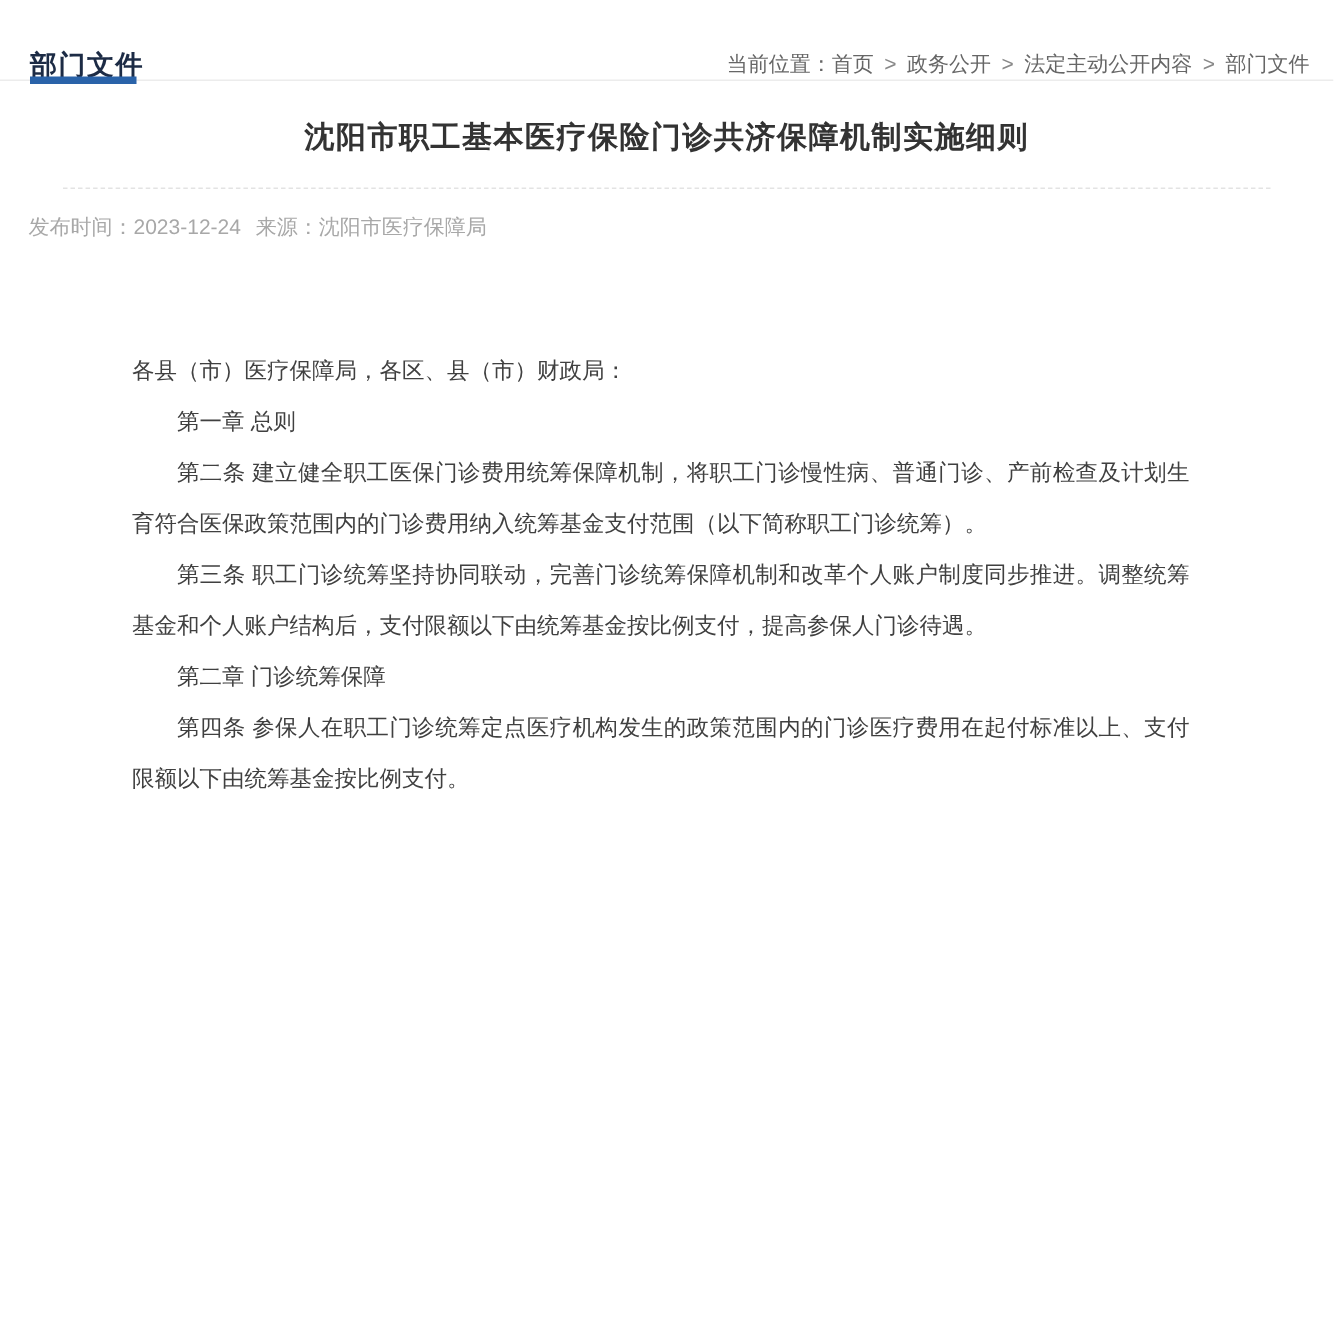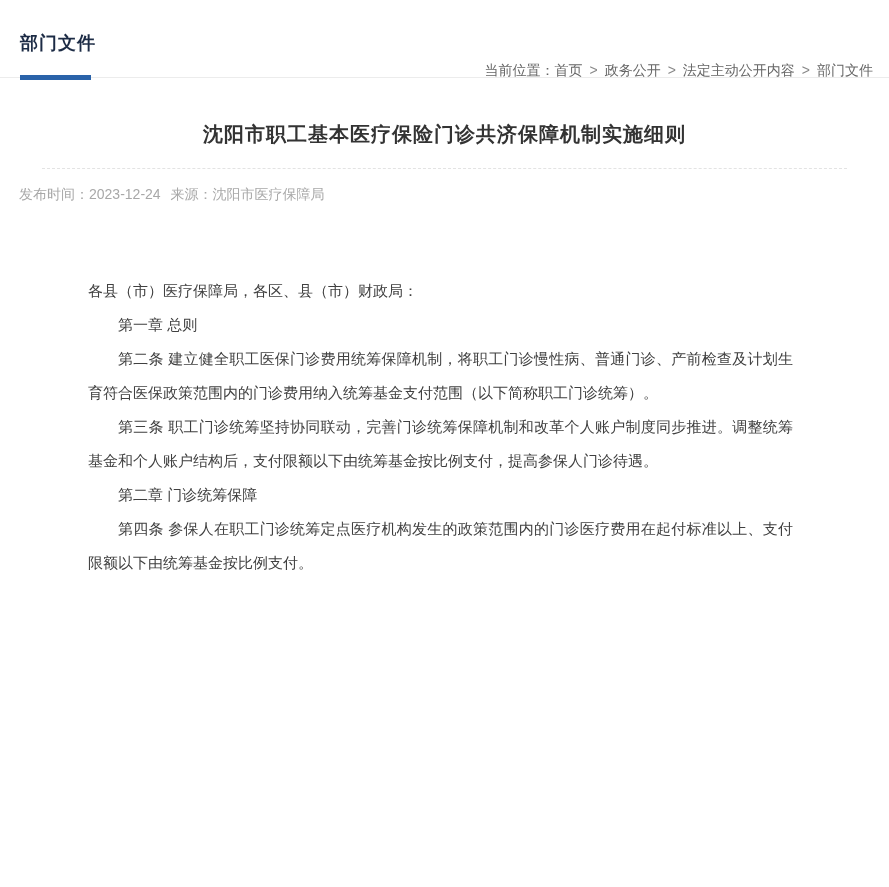--- a/index.html
+++ b/index.html
@@ -5,21 +5,21 @@
   * { margin: 0; padding: 0; box-sizing: border-box; }
   html, body {
     width: 889px; height: 887px;
     overflow: hidden;
     background: #ffffff;
     font-family: "Liberation Sans", "DejaVu Sans", sans-serif;
   }
   
   .topbar {
     position: relative;
-    height: 78px;
+    height: 54px;
     border-bottom: 1px solid #ececec;
   }
   .section-title {
     position: absolute;
     left: 20px; top: 31px;
     font-size: 18px;
     font-weight: bold;
     color: #1c2b45;
     letter-spacing: 1px;
   }
@@ -28,35 +28,34 @@
     left: 20px; bottom: -3px;
     width: 71px; height: 5px;
     background: #2a63a9;
   }
   .breadcrumb {
     position: absolute;
     right: 16px; top: 34px;
     font-size: 14px;
     color: #666666;
     white-space: nowrap;
-    margin-top: 28px;
   }
   .breadcrumb a {
     color: #666666;
     text-decoration: none;
     cursor: pointer;
   }
   .breadcrumb .sep {
     margin: 0 7px;
     color: #888888;
   }
   
   .article { padding: 0 16px; }
   .article-title {
-    margin-top: 43px;
+    margin-top: 24px;
     text-align: center;
     font-size: 20px;
     font-weight: bold;
     color: #333333;
     letter-spacing: 1px;
   }
   .dashed-divider {
     margin: 20px 26px 0 26px;
     border-top: 1px dashed #e3e3e3;
     height: 0;

